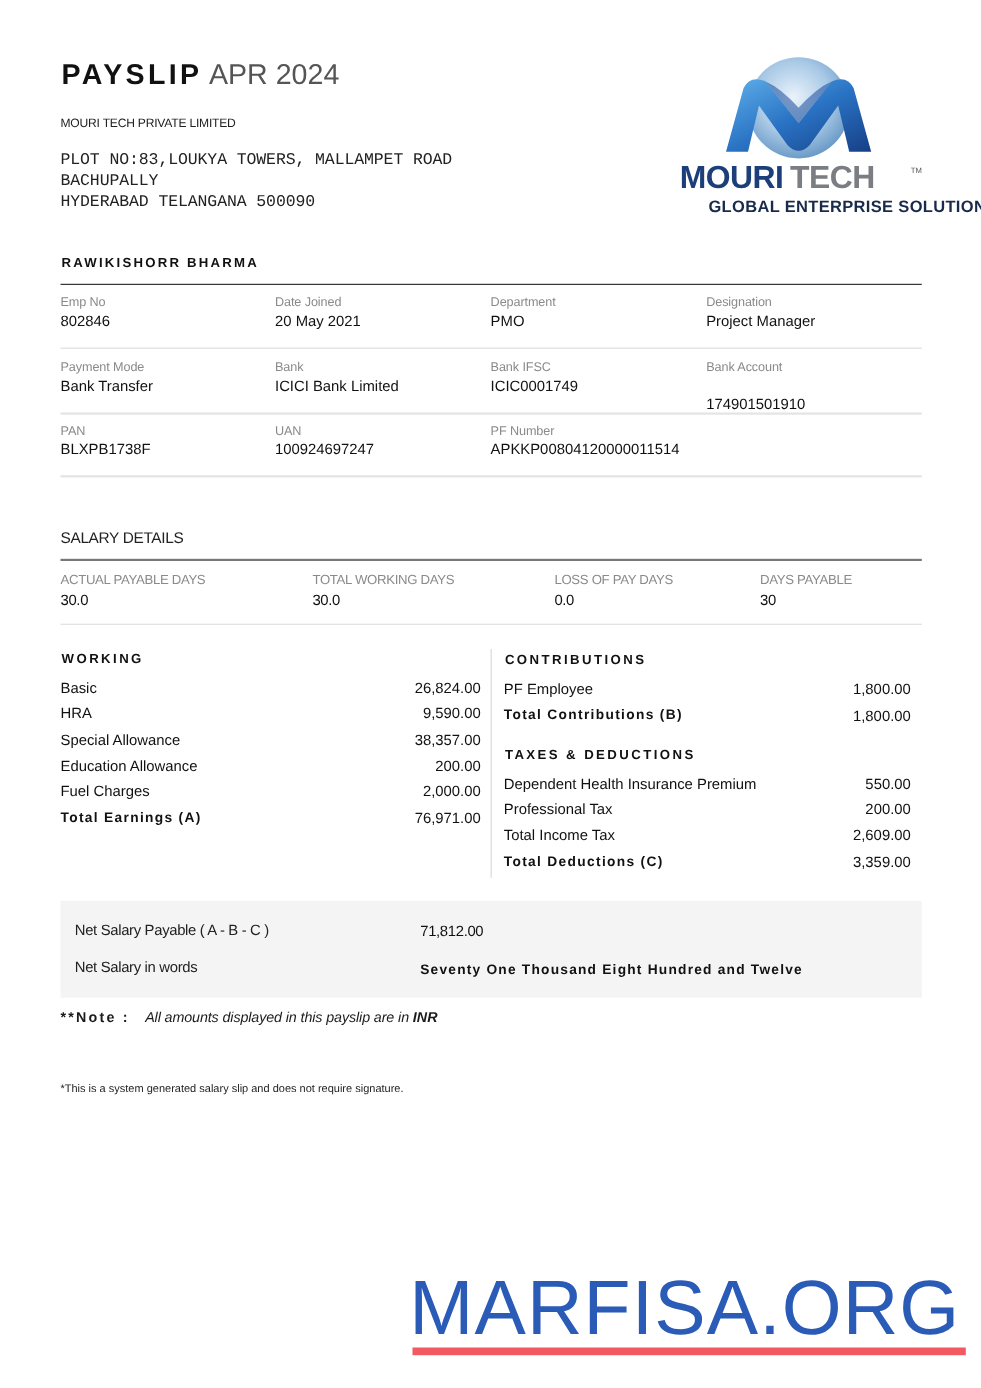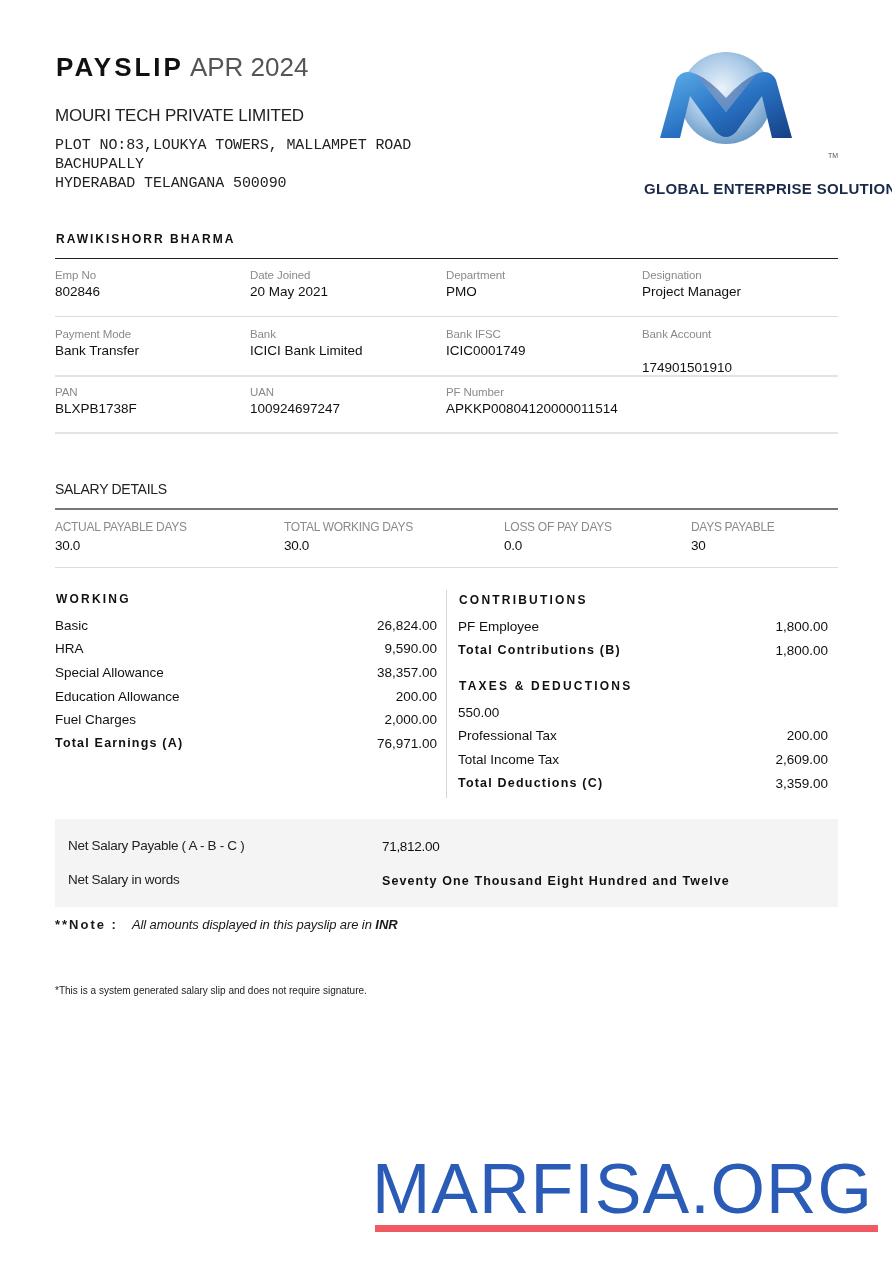--- a/index.html
+++ b/index.html
@@ -10,21 +10,21 @@
       color: #1a1a1a;
       overflow: hidden;
     }
     .page { position: relative; width: 892px; height: 1262px; }
     .abs { position: absolute; }
 
     
     .title { left: 56px; top: 52px; font-size: 26px; line-height: 30px; white-space: nowrap; }
     .title .t-main { font-weight: 700; letter-spacing: 3px; color: #111; }
     .title .t-period { color: #555; font-weight: 400; margin-left: 6px; letter-spacing: 0; }
-    .company { left: 55px; top: 106px; font-size: 17px; color: #222; letter-spacing: -0.2px; }
+    .company { left: 55px; top: 106px; font-size: 11px; color: #222; letter-spacing: -0.2px; }
     .addr { left: 55px; font-size: 15px; color: #222; letter-spacing: -0.1px; font-family: Liberation Mono, monospace; }
 
     
     .logo { left: 612px; top: 50px; width: 236px; height: 150px; }
     .logo-text { position: absolute; left: 6px; top: 97px; font-size: 29px; font-weight: 700; letter-spacing: -0.5px; white-space: nowrap; line-height: 30px; }
     .logo-text .m1 { color: #1c3f7a; }
     .logo-text .m2 { color: #7a7d82; margin-left: 6px; }
     .logo-tm { position: absolute; left: 216px; top: 102px; font-size: 7px; color: #555; }
     .logo-sub { position: absolute; left: 32px; top: 130px; font-size: 15px; font-weight: 700; color: #1a2a4a; letter-spacing: 0.3px; white-space: nowrap; }
 
@@ -89,20 +89,23 @@
         <linearGradient id="rb" x1="0" y1="0" x2="1" y2="1">
           <stop offset="0%" stop-color="#5fb0ea"></stop>
           <stop offset="50%" stop-color="#2a73c4"></stop>
           <stop offset="100%" stop-color="#163f86"></stop>
         </linearGradient>
       </defs>
       <circle cx="114" cy="48" r="46" fill="url(#gl)"></circle>
       <path d="M48 88 L64 30 Q70 18 84 24 L114 62 L144 24 Q158 18 164 30 L180 88 L160 88 L150 46 L124 82 Q114 92 104 82 L78 46 L68 88 Z" fill="url(#rb)"></path>
       <path d="M84 24 L114 62 L144 24 Q130 30 114 48 Q98 30 84 24 Z" fill="#1a4d9a" opacity="0.55"></path>
     </svg>
+    <div class="logo-text">
+      <span class="m1">MOURI</span><span class="m2">TECH</span>
+    </div>
     <div class="logo-tm">TM</div>
     <div class="logo-sub">GLOBAL ENTERPRISE SOLUTIONS</div>
   </div>
 
   <div class="abs emp-name">RAWIKISHORR BHARMA</div>
   <div class="abs rule-dark" style="top:258px"></div>
 
   <div class="abs" style="left:55px;top:269px">
     <div class="field-label">Emp No</div>
     <div class="field-value" style="margin-top:3px">802846</div>
@@ -208,20 +211,21 @@
     <span class="r-label">PF Employee</span>
     <span class="r-amt">1,800.00</span>
   </div>
   <div class="row ded-row bold" style="top:643px">
     <span class="r-label">Total Contributions (B)</span>
     <span class="r-amt">1,800.00</span>
   </div>
 
   <div class="abs col-head" style="left:459px;top:679px">TAXES &amp; DEDUCTIONS</div>
   <div class="row ded-row" style="top:705px">
+    <span class="r-label">Dependent Health Insurance Premium</span>
     <span class="r-amt">550.00</span>
   </div>
   <div class="row ded-row" style="top:728px">
     <span class="r-label">Professional Tax</span>
     <span class="r-amt">200.00</span>
   </div>
   <div class="row ded-row" style="top:752px">
     <span class="r-label">Total Income Tax</span>
     <span class="r-amt">2,609.00</span>
   </div>

